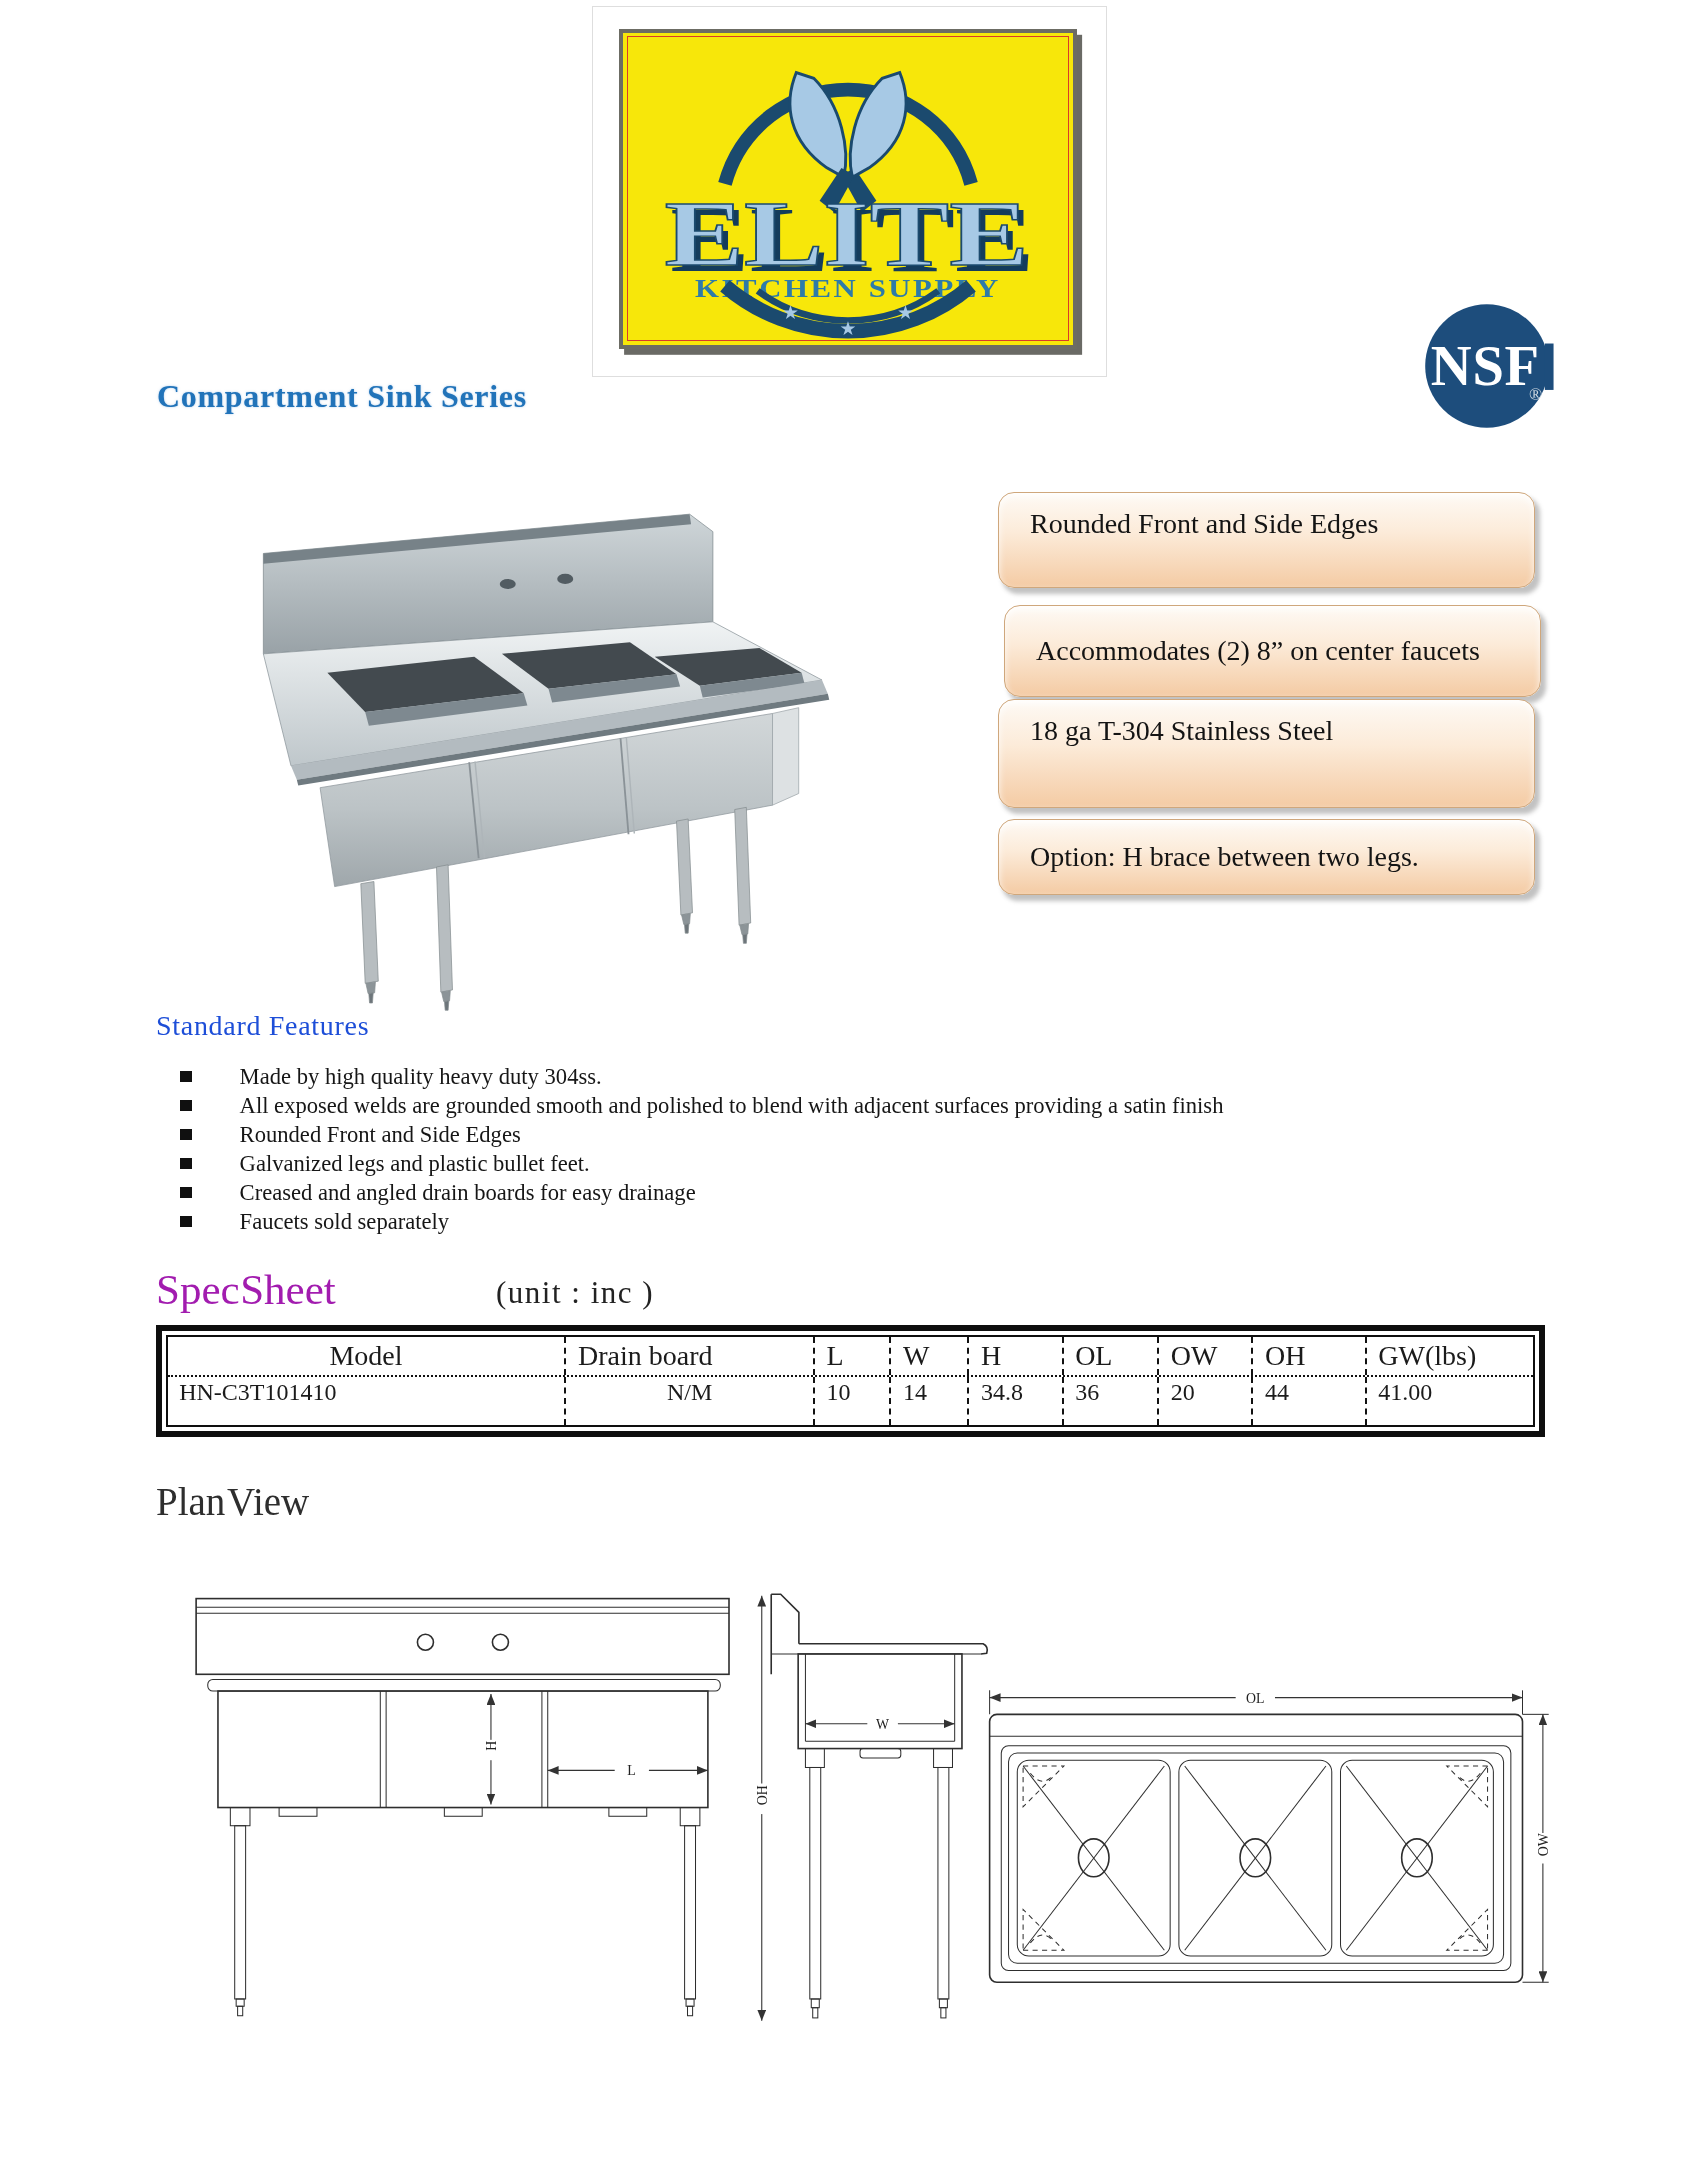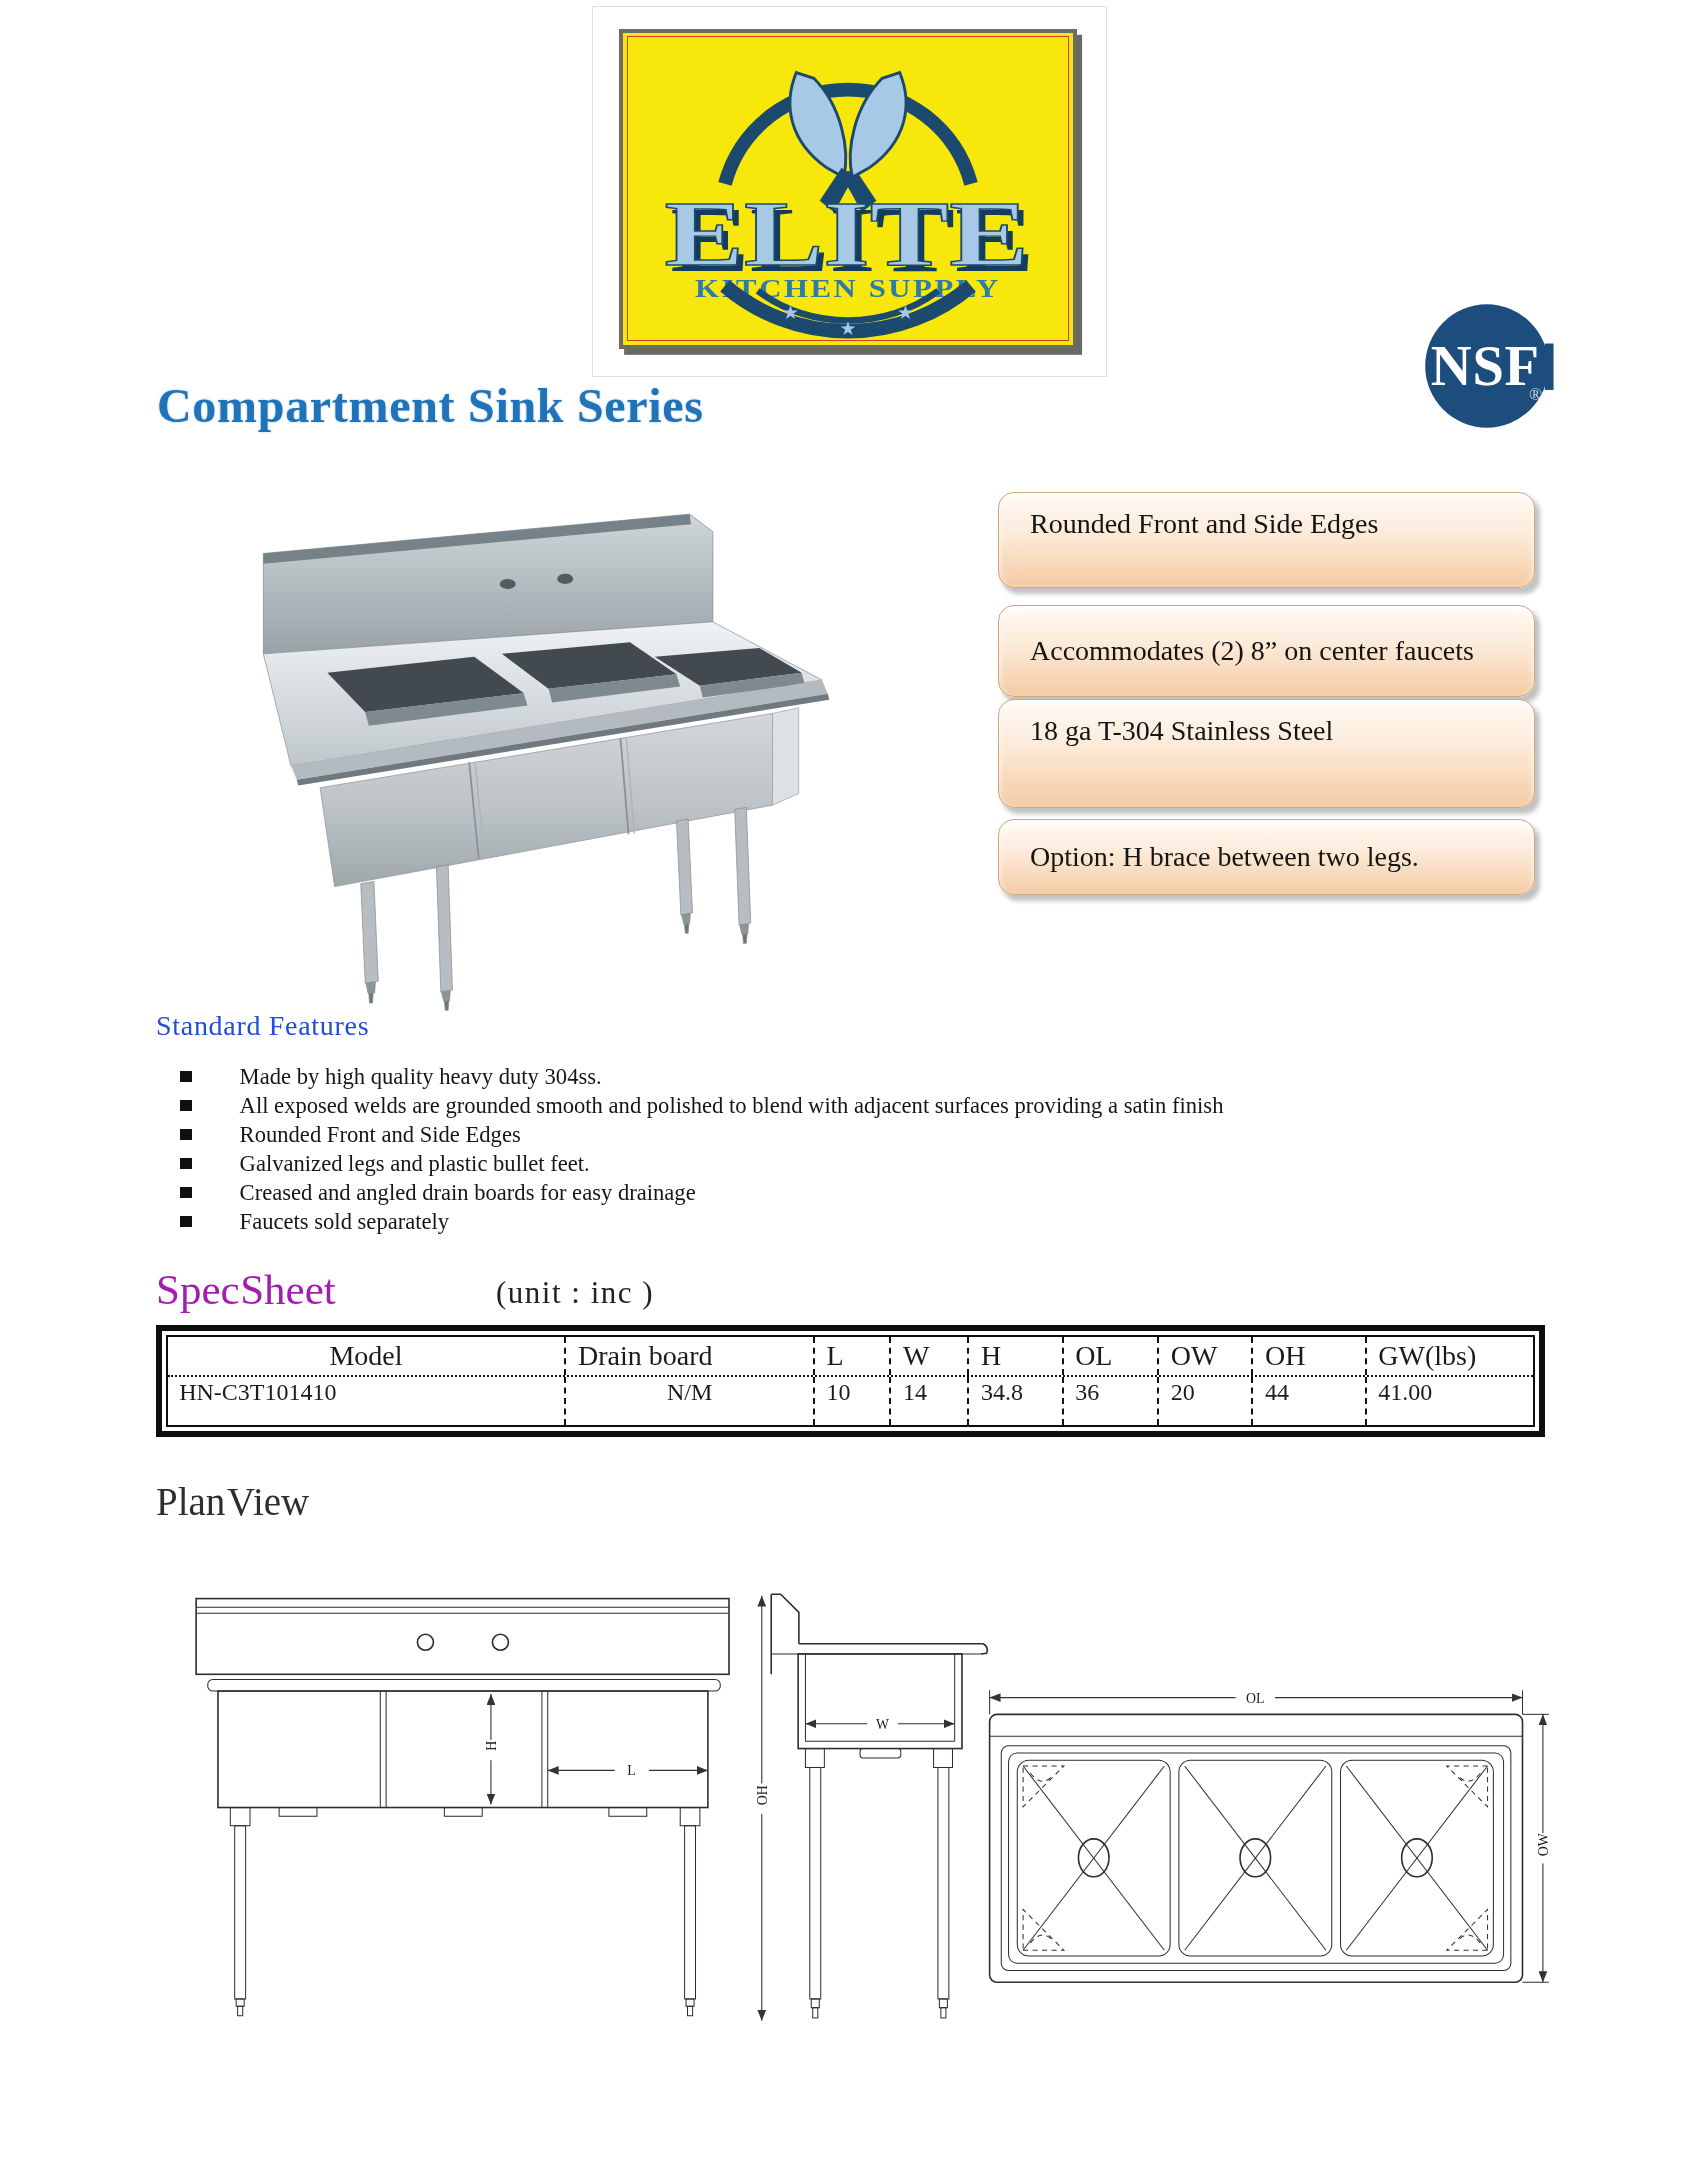--- a/index.html
+++ b/index.html
@@ -8,36 +8,36 @@
 
   
   .logo-frame{position:absolute;left:592px;top:5.8px;width:515px;height:371px;background:#fff;
               border:1.5px solid #dedede;box-sizing:border-box;}
   .logo-yellow{position:absolute;left:26px;top:22px;width:458px;height:320px;background:#f7e70a;
                border:4.4px solid #6c6c64;box-sizing:border-box;box-shadow:5.1px 5.8px 0 rgba(90,90,84,0.9);}
   .logo-redline{position:absolute;left:3.6px;top:3.6px;right:3.6px;bottom:3.6px;border:1.5px solid #d93a2b;}
   .logo-svg{position:absolute;left:0;top:0;width:100%;height:100%;}
 
   
-  .doc-title{position:absolute;left:157px;top:378px;font-size:48px;font-weight:bold;
+  .doc-title{position:absolute;left:157px;top:378px;font-size:32px;font-weight:bold;
              color:#2173b9;letter-spacing:0.7px;text-shadow:0 0 2.2px rgba(90,150,210,0.55);}
 
   
   .nsf{position:absolute;left:1423px;top:300px;width:132px;height:132px;}
 
   
   .callout{position:absolute;left:998px;width:537px;box-sizing:border-box;
            border:1.5px solid #cfa77c;border-radius:16px;
            background:linear-gradient(180deg,#fefaf5 0%,#fcebd9 42%,#f4cba4 100%);
            box-shadow:4.4px 5.1px 4.4px rgba(120,120,120,0.45), inset 0 3.6px 7.3px rgba(255,255,255,0.85);
            font-size:28px;color:#141414;display:flex;padding-left:31px;padding-right:8.7px;}
   .callout.toptext{align-items:flex-start;padding-top:14.6px;}
   .callout.midtext{align-items:center;}
   .co1{top:492px;height:96px;}
-  .co2{top:605px;height:92px;}
+  .co2{top:605px;height:92px;margin-left:6px;}
   .co3{top:699px;height:109px;}
   .co4{top:819px;height:76px;}
 
   
   .sf-heading{position:absolute;left:156px;top:1010px;font-size:28px;color:#1d4ed8;letter-spacing:0.7px;}
   .sf-list{position:absolute;left:180px;top:1064px;width:1237px;}
   .sf-row{display:flex;align-items:flex-start;height:29px;font-size:22.6px;color:#161616;}
   .sf-bullet{flex:0 0 auto;width:11.6px;height:11.6px;background:#101010;margin-top:6.5px;margin-right:48px;}
 
   

